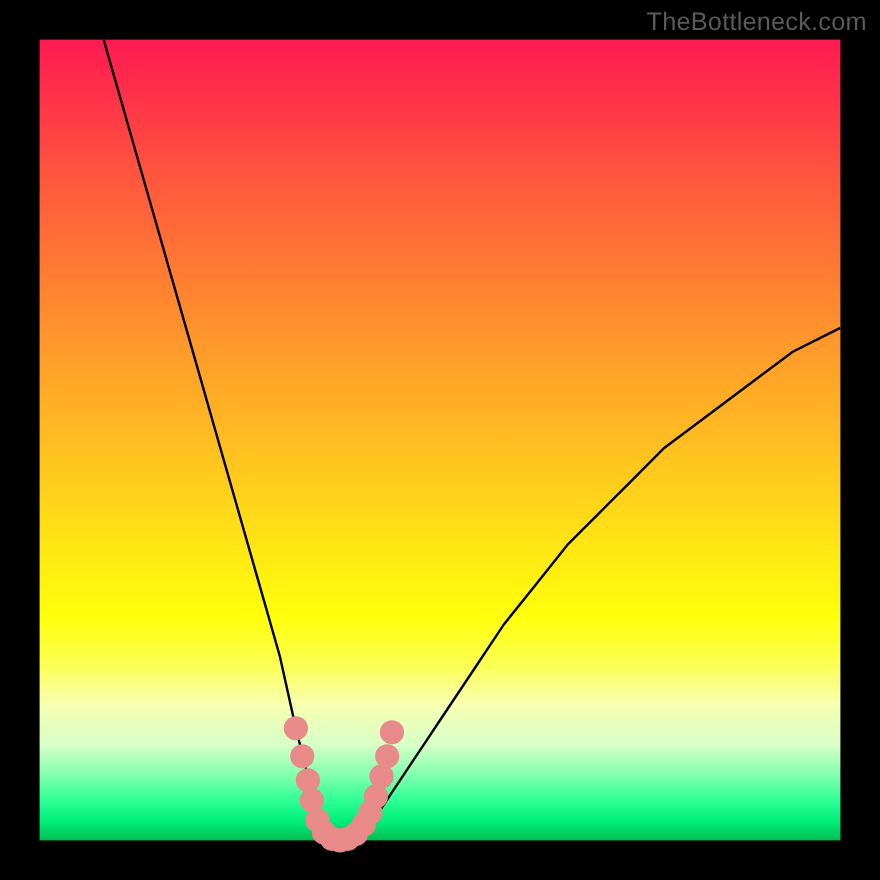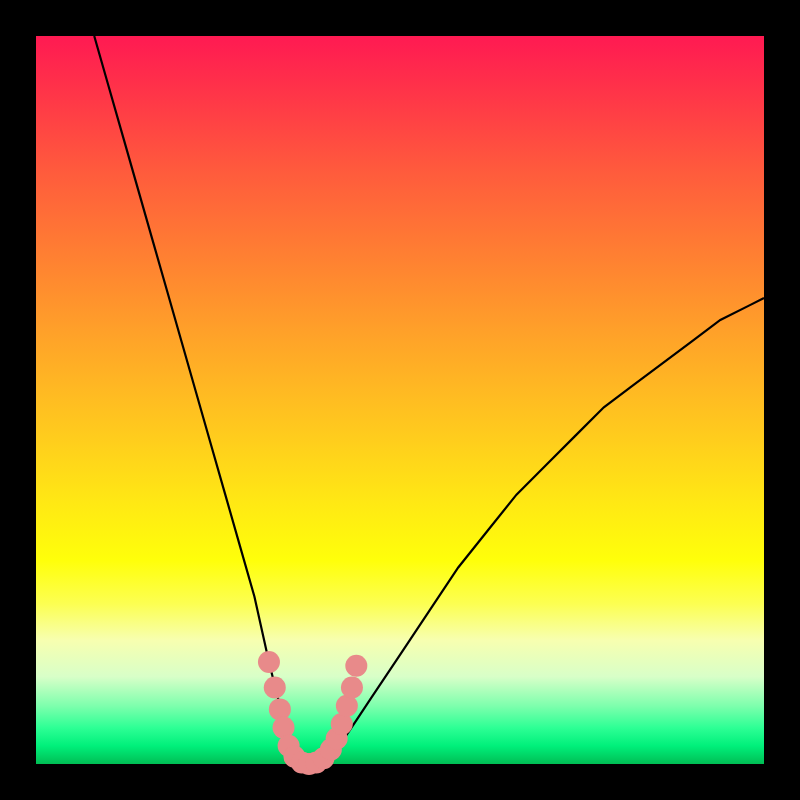--- a/index.html
+++ b/index.html
@@ -95,13 +95,14 @@
           <circle cx="294.84" cy="713.44" r="11" fill="#e88a8a"></circle>
           <circle cx="300.66" cy="702.52" r="11" fill="#e88a8a"></circle>
           <circle cx="305.76" cy="687.96" r="11" fill="#e88a8a"></circle>
           <circle cx="310.86" cy="669.76" r="11" fill="#e88a8a"></circle>
           <circle cx="315.95" cy="651.56" r="11" fill="#e88a8a"></circle>
           <circle cx="320.32" cy="629.72" r="11" fill="#e88a8a"></circle>
         </g>
     </svg>
   </div>
 
+  <div class="watermark">TheBottleneck.com</div>
 </div>
 
 </body></html>

